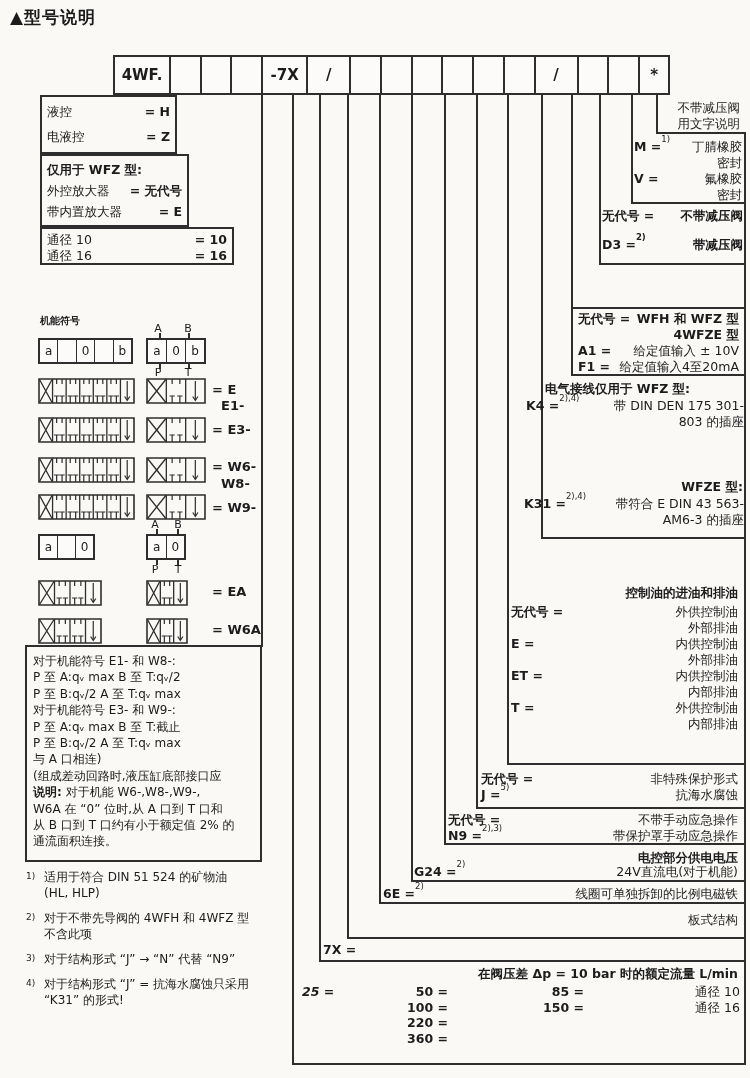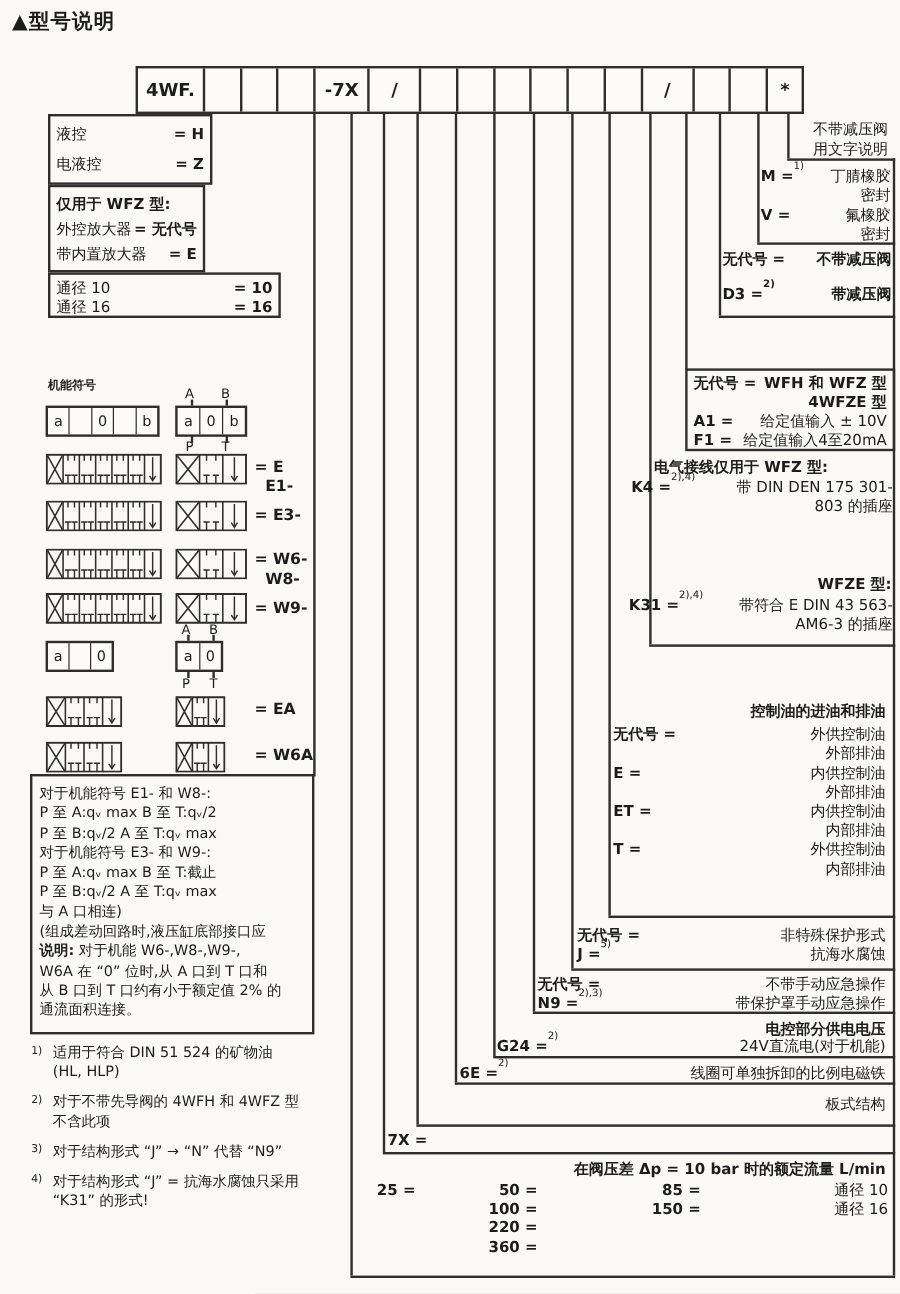--- a/index.html
+++ b/index.html
@@ -116,21 +116,21 @@
   <div class="lbox" style="top:95px;width:137px;height:59px;">
     <div class="lrow">
         <span>液控</span>
         <span class="b">= H</span>
       </div>
     <div class="lrow">
         <span>电液控</span>
         <span class="b">= Z</span>
       </div>
   </div>
-  <div class="lbox" style="top:154px;width:131px;height:73px;">
+  <div class="lbox" style="top:154px;width:149px;height:73px;">
     <div class="lrow b">仅用于 WFZ 型:</div>
     <div class="lrow">
         <span>外控放大器</span>
         <span class="b">= 无代号</span>
       </div>
     <div class="lrow">
         <span>带内置放大器</span>
         <span class="b">= E</span>
       </div>
   </div>
@@ -602,21 +602,21 @@
 
   <div class="rlab r" style="left:558px;top:912px;width:180px;">板式结构</div>
 
   <div class="rlab" style="left:323px;top:942px;width:415px;">
     <div class="frow">
         <span class="code">7X =</span>
       </div>
   </div>
 
   <div class="rlab b r" style="left:378px;top:966px;width:360px;">在阀压差 Δp = 10 bar 时的额定流量 L/min</div>
-  <div class="rlab b" style="left:314px;top:984px;width:48px;">
+  <div class="rlab b" style="left:302px;top:984px;width:48px;font-style:italic;">
 
   <div>25 =</div>
     </div>
   <div class="rlab b r" style="left:386px;top:984px;width:62px;">
 
   <div>50 =</div>
       <div>100 =</div>
       <div>220 =</div>
       <div>360 =</div>
     </div>

